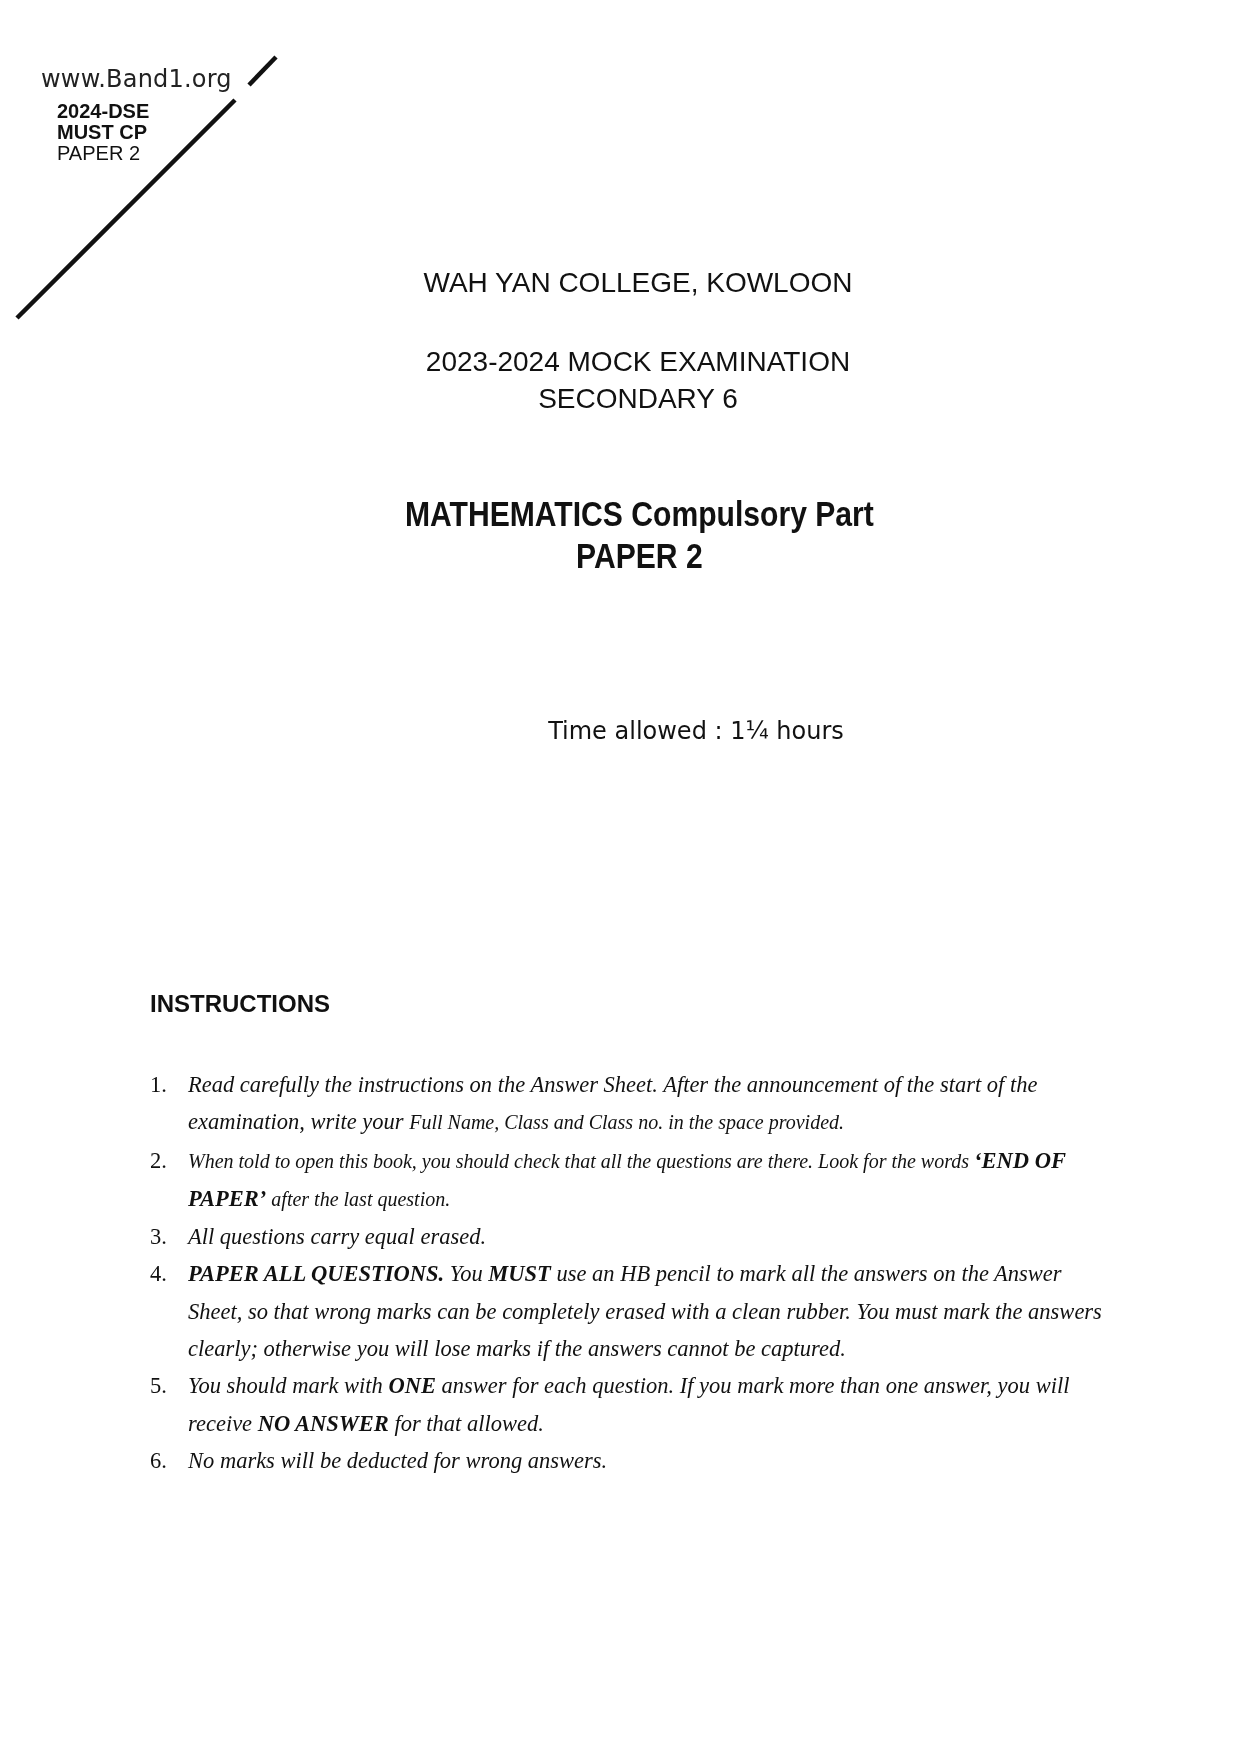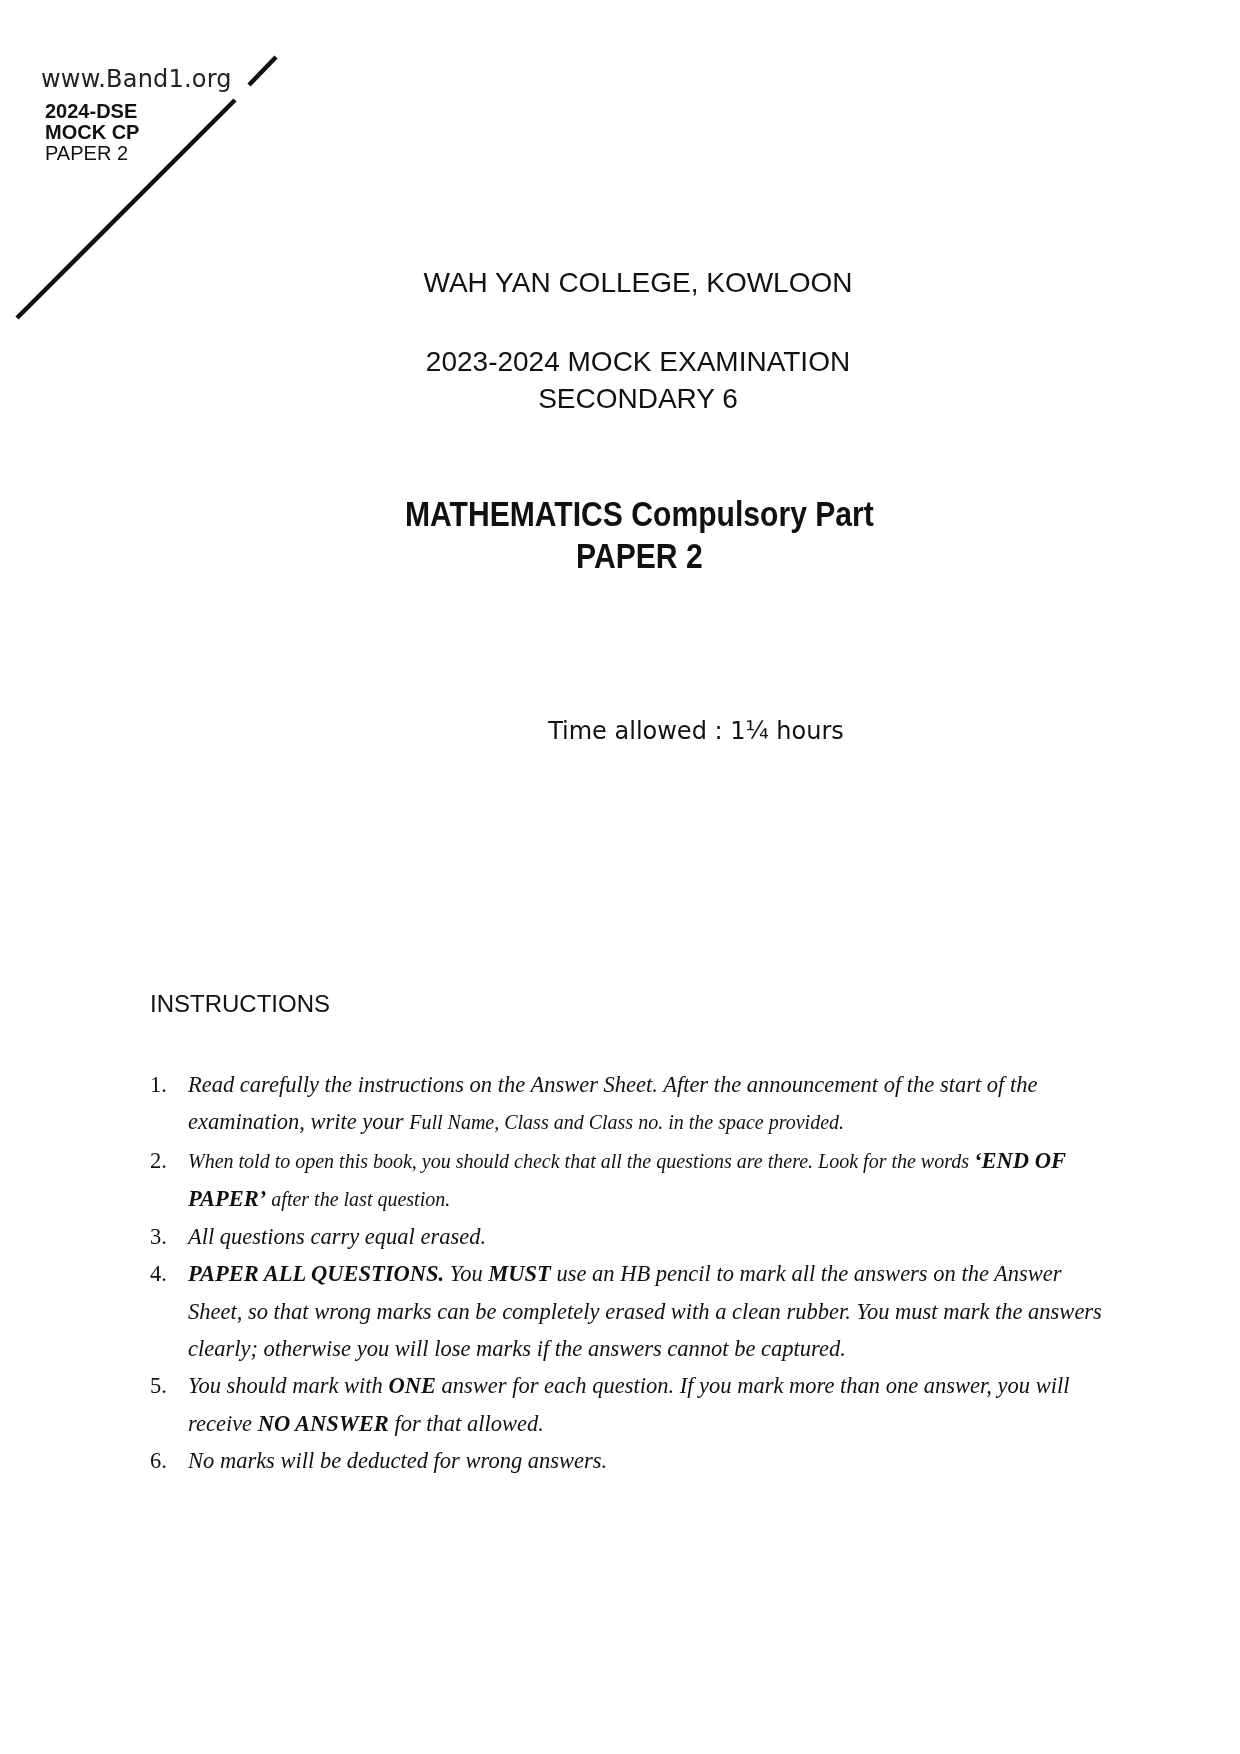--- a/index.html
+++ b/index.html
@@ -34,21 +34,21 @@
       left: 41px; top: 30px;
       font-family: "DejaVu Sans", sans-serif;
       font-size: 24px;
       color: #222;
       background: #fff;
       padding-right: 4px;
       letter-spacing: 0.2px;
     }
     .corner-tag {
       position: absolute;
-      left: 45px; top: 66px;
+      left: 57px; top: 66px;
       font-family: "Liberation Sans", sans-serif;
       font-size: 20px;
       line-height: 21px;
       color: #111;
     }
     .corner-tag .b { font-weight: bold; display: block; }
     .corner-tag .n { font-weight: normal; display: block; }
 
     
     .center-block {
@@ -83,21 +83,21 @@
       left: 76px;
       font-family: "DejaVu Sans", sans-serif;
       font-size: 24px;
     }
 
     
     .instr-heading {
       position: absolute;
       left: 150px; top: 955px;
       font-family: "Liberation Sans", sans-serif;
-      font-weight: normal;
+      font-weight: bold;
       font-size: 24px;
       color: #111;
     }
     .instr-list {
       position: absolute;
       left: 150px; top: 1031px;
       width: 960px;
       margin: 0; padding: 0;
       list-style: none;
       font-family: "Liberation Serif", serif;
@@ -127,21 +127,21 @@
 
   <svg class="corner-line" viewBox="0 0 300 300" width="300" height="300">
     <line x1="17" y1="283" x2="235" y2="65" stroke="#111" stroke-width="4.5" stroke-linecap="butt"></line>
     <line x1="249" y1="50" x2="276" y2="22" stroke="#111" stroke-width="4.5" stroke-linecap="butt"></line>
   </svg>
 
   <div class="site-url">www.Band1.org</div>
 
   <div class="corner-tag">
     <span class="b">2024-DSE</span>
-    <span class="b">MOCK CP</span>
+    <span class="b">MUST CP</span>
     <span class="n">PAPER 2</span>
   </div>
 
   <div class="center-block school">WAH YAN COLLEGE, KOWLOON</div>
 
   <div class="center-block exam">
     <div>2023-2024 MOCK EXAMINATION</div>
     <div>SECONDARY 6</div>
   </div>
 

